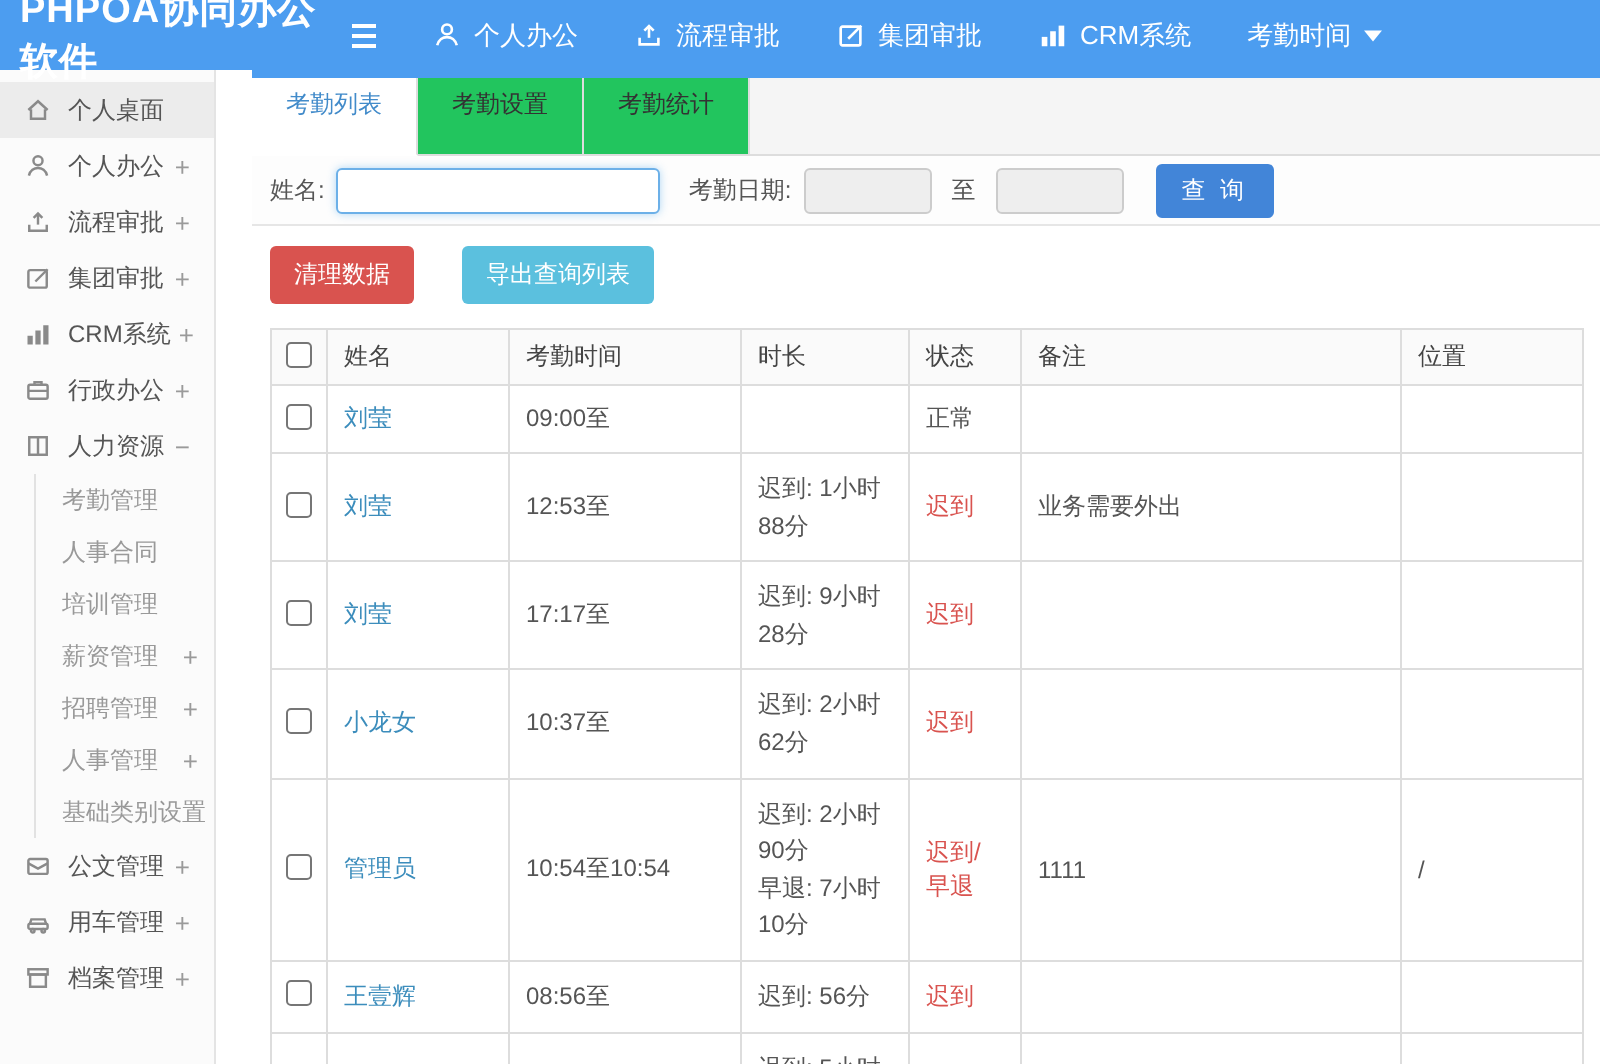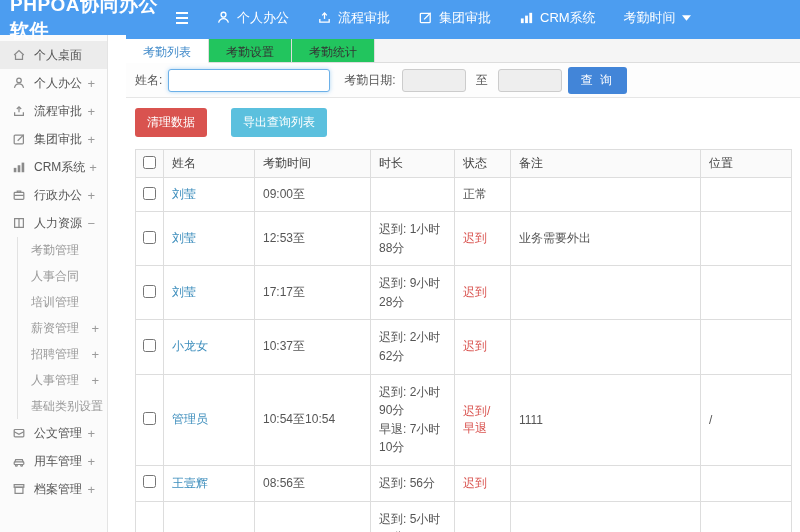--- a/index.html
+++ b/index.html
@@ -30,38 +30,38 @@
   .side-item.active{background:#ececec;}
   .sico{margin-right:8px;color:#8a8a8a;flex:none;}
   .sico svg{width:14px;height:14px;}
   .stoggle{margin-left:auto;color:#9a9a9a;font-size:13px;padding-left:4px;}
   .side-item.sub{margin-left:17px;border-left:1px solid #e2e2e2;padding:0 8px 0 13px;
     height:26px;color:#999;}
 
   
   .main{position:fixed;top:35px;left:126px;right:0;bottom:0;background:#fff;overflow:hidden;}
   .bluestrip{height:4px;background:var(--c-topbar);}
-  .tabbar{height:24px;display:flex;background:#f5f5f5;border-bottom:1px solid #ddd;}
+  .tabbar{height:39px;display:flex;background:#f5f5f5;border-bottom:1px solid #ddd;}
   .tab{padding:0 17px;line-height:26px;border-right:1px solid #ddd;background:#22c55e;
     color:#333;cursor:pointer;font-size:12px;}
   .tab.active{background:#fff;color:var(--c-tab-active);margin-bottom:-1px;
     border-bottom:1px solid #fff;}
 
   .filterbar{height:35px;display:flex;align-items:center;padding:0 9px;background:#fdfdfd;
     border-bottom:1px solid #e6e6e6;}
   .filterbar label{color:#555;margin-right:6px;}
   .name-input{width:162px;height:23px;border:1px solid #6cb0e8;border-radius:3px;
     box-shadow:0 0 4px rgba(82,168,236,.45);outline:none;padding:0 6px;margin-right:14px;}
   .date-label{margin-right:6px;}
   .date-input{width:64px;height:23px;background:#eee;border:1px solid #ccc;border-radius:3px;
     margin:0 0 0 0;padding:0 5px;color:#777;}
   .to-label{margin:0 10px;color:#555;}
   .btn{border:none;border-radius:3px;color:#fff;font-size:12px;cursor:pointer;
     font-family:inherit;}
-  .btn-search{background:var(--c-primary);padding:5px 13px;margin-left:6px;letter-spacing:2px;}
+  .btn-search{background:var(--c-primary);padding:5px 13px;margin-left:16px;letter-spacing:2px;}
   .actionbar{padding:10px 9px 12px 9px;display:flex;gap:24px;}
   .btn-danger{background:var(--c-danger);padding:6px 12px;}
   .btn-info{background:var(--c-info);padding:6px 12px;}
 
   
   table{width:calc(100% - 17px);margin:0 8px 0 9px;border-collapse:collapse;table-layout:fixed;}
   th,td{border:1px solid #ddd;padding:8px 8px;text-align:left;vertical-align:middle;
     font-size:12px;color:#555;overflow:hidden;}
   th{background:#fafafa;font-weight:normal;color:#444;padding:5px 8px;height:25px;}
   td.c-check,th.c-check{text-align:center;padding:4px;}

